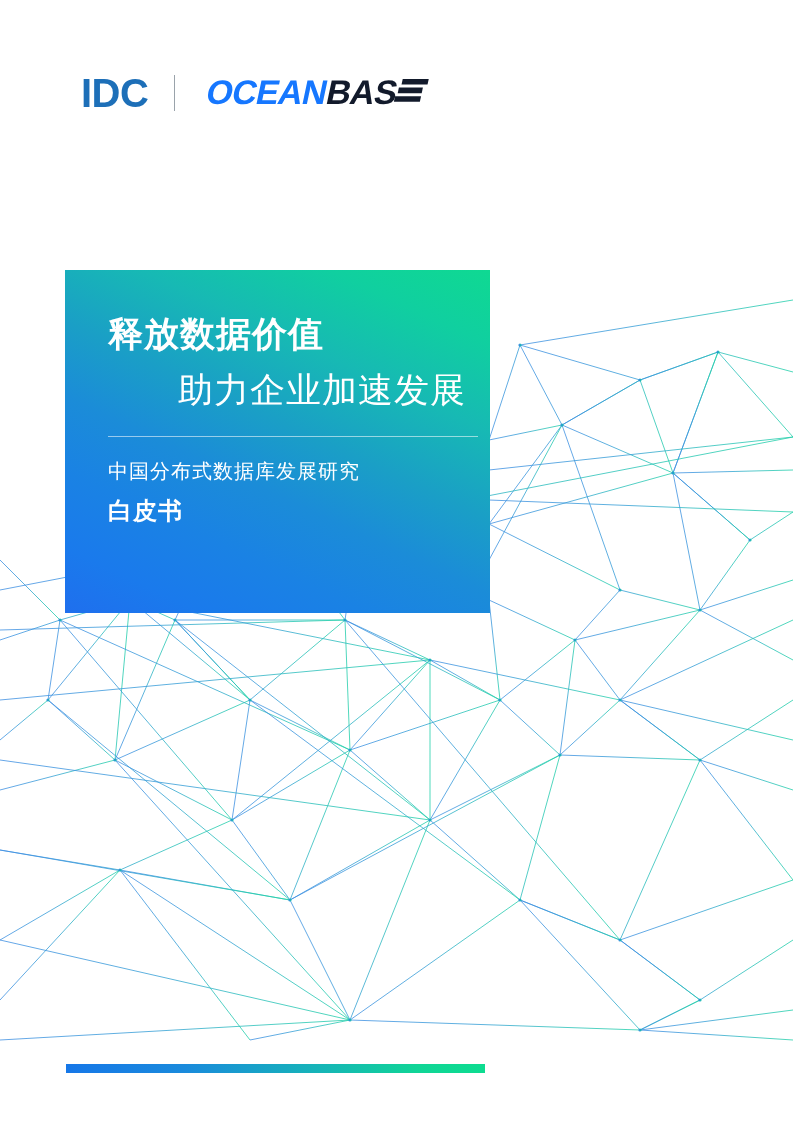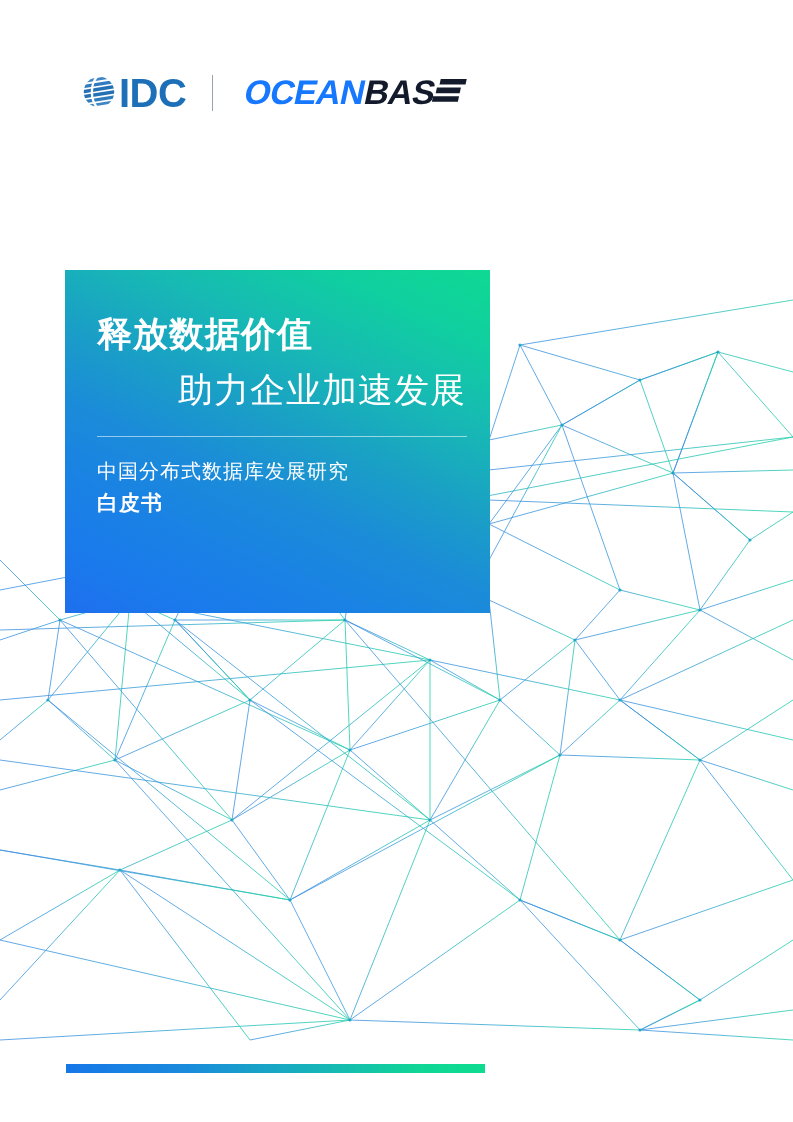--- a/index.html
+++ b/index.html
@@ -31,20 +31,21 @@
     left: 80px;
     top: 70px;
     height: 46px;
     display: flex;
     align-items: center;
     z-index: 5;
   }
   .idc-logo {
     display: flex;
     height: 40px;
+    flex-direction: column;
   }
   .idc-globe {
     width: 38px;
     height: 38px;
     display: block;
   }
   .idc-word {
     font-size: 40px;
     font-weight: bold;
     color: #1d6fb8;
@@ -79,21 +80,21 @@
         #10cfa0 14%,
         #17b9b4 30%,
         #1a9fc6 46%,
         #1b8cd8 60%,
         #1a82e4 74%,
         #1a7aec 88%,
         #1f6fee 100%);
   }
   .card-inner {
     position: absolute;
-    left: 32px;
+    left: 43px;
     top: 42px;
     right: 24px;
   }
   .title-line1 {
     font-size: 35px;
     font-weight: bold;
     color: #ffffff;
     letter-spacing: 1px;
     line-height: 1.25;
     white-space: nowrap;
@@ -117,26 +118,26 @@
   .subtitle-line1 {
     font-size: 20px;
     font-weight: normal;
     color: #ffffff;
     letter-spacing: 1px;
     line-height: 1.35;
     margin-top: 21px;
     white-space: nowrap;
   }
   .subtitle-line2 {
-    font-size: 21px;
+    font-size: 24px;
     font-weight: bold;
     color: #ffffff;
     letter-spacing: 1px;
     line-height: 1.35;
-    margin-top: 4px;
+    margin-top: 10px;
     white-space: nowrap;
   }
 
   
   .accent-bar {
     position: absolute;
     left: 66px;
     top: 1064px;
     width: 419px;
     height: 9px;

